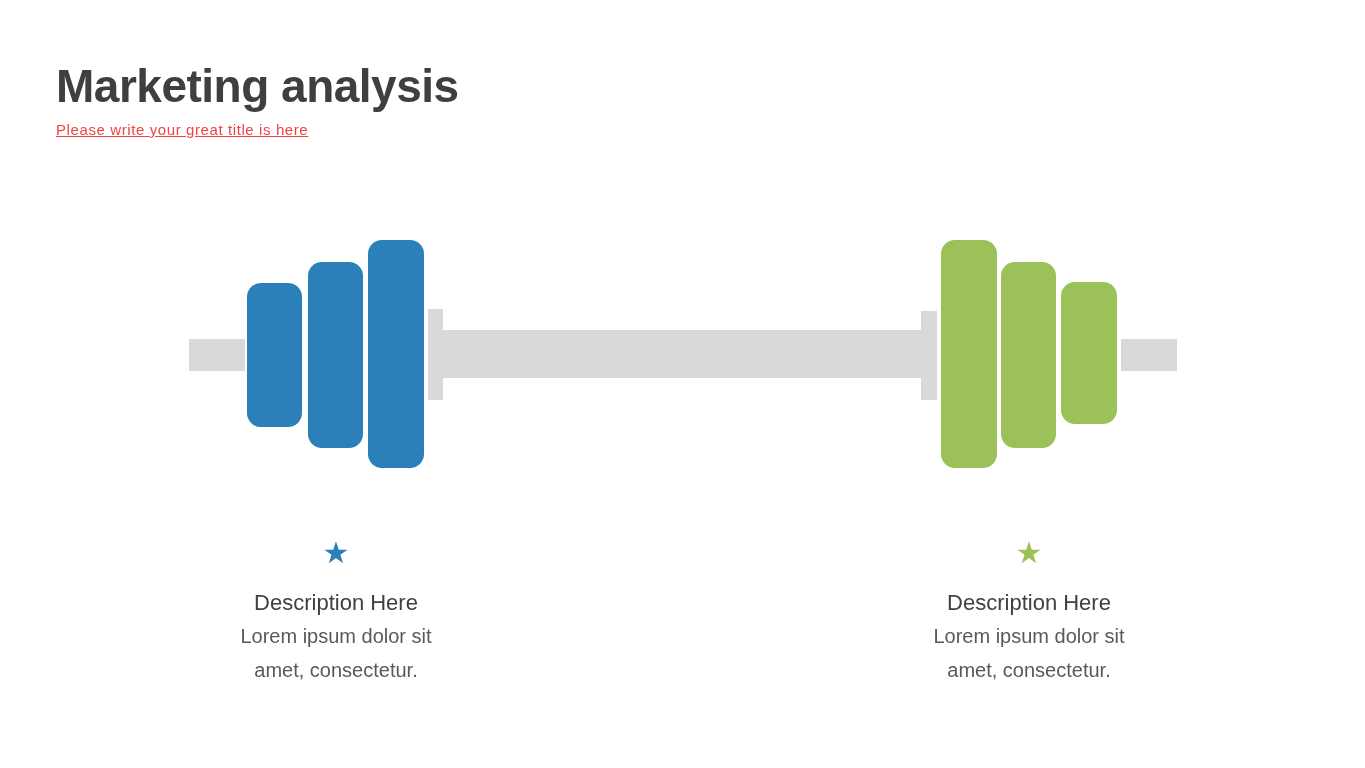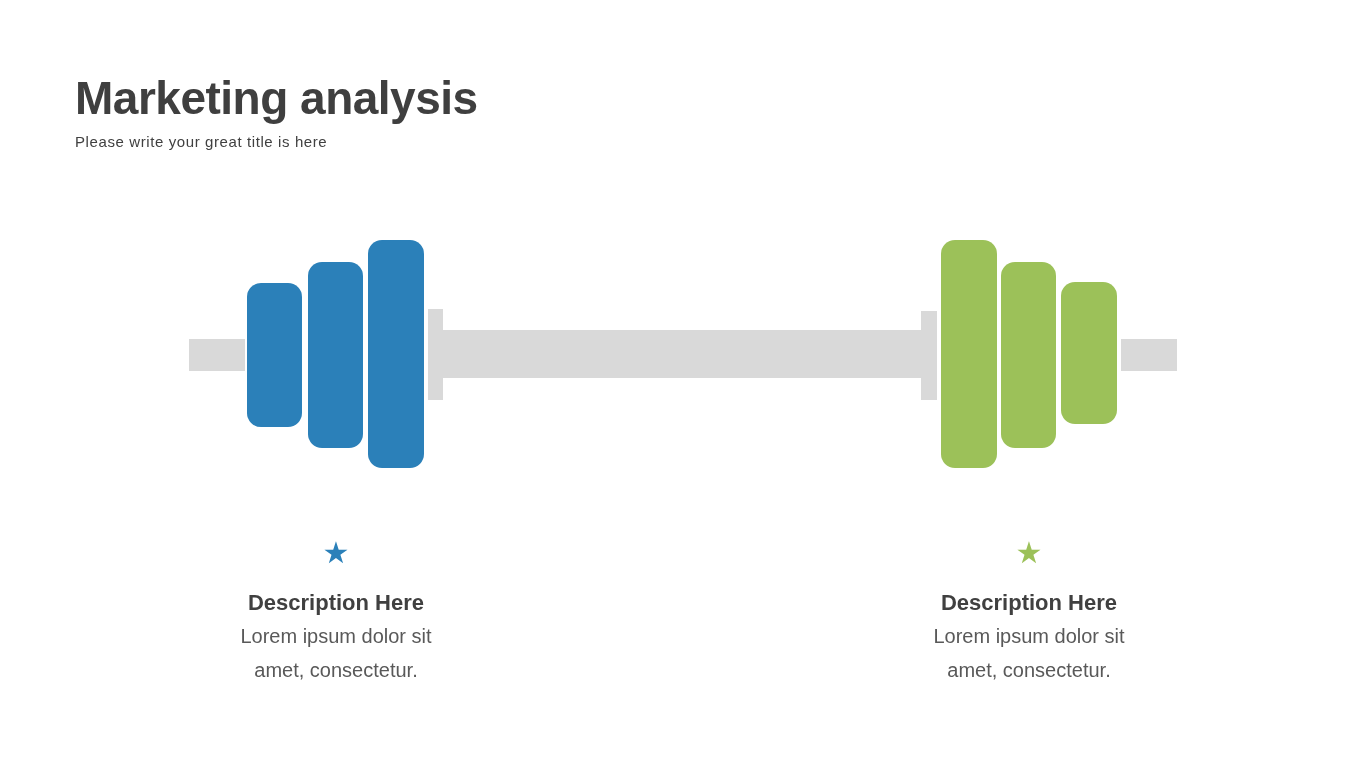--- a/index.html
+++ b/index.html
@@ -8,21 +8,21 @@
 
   .slide {
     position: relative;
     width: 1365px;
     height: 768px;
     background: #ffffff;
     overflow: hidden;
   }
 
   
-  .slide-header { position: absolute; left: 75px; top: 60px; margin-top: 12px; }
+  .slide-header { position: absolute; left: 56px; top: 60px; }
   .slide-title {
     font-size: 46px;
     font-weight: bold;
     letter-spacing: -0.5px;
     color: #3f3f3f;
     line-height: 1.15;
   }
   .slide-subtitle {
     margin-top: 8px;
     font-size: 15px;
@@ -60,38 +60,38 @@
 
   .desc-star {
     display: block;
     font-size: 30px;
     line-height: 30px;
     color: #2b80b9;
   }
   .desc-heading {
     margin-top: 22px;
     font-size: 22px;
-    font-weight: bold;
+    font-weight: normal;
     color: #404040;
   }
   .desc-body {
     margin-top: 3px;
     font-size: 20px;
     line-height: 34px;
     color: #595959;
   }
 </style>
 </head>
 <body style="background: rgb(255, 255, 255);">
 
 <div class="slide">
 
   <header class="slide-header">
     <h1 class="slide-title" style="color: rgb(63, 63, 63);">Marketing analysis</h1>
-    <p class="slide-subtitle" style="color: #404040;">Please write your great title is here</p>
+    <p class="slide-subtitle" style="color: #ef4444; text-decoration: underline;">Please write your great title is here</p>
   </header>
 
   <div class="dumbbell">
     <div class="db-piece db-stub-left" style="background-color: rgb(217, 217, 217);"></div>
     <div class="db-piece db-plate db-plate-b1" style="background-color: rgb(43, 128, 185);"></div>
     <div class="db-piece db-plate db-plate-b2" style="background-color: rgb(43, 128, 185);"></div>
     <div class="db-piece db-plate db-plate-b3" style="background-color: rgb(43, 128, 185);"></div>
     <div class="db-piece db-collar-left" style="background-color: rgb(217, 217, 217);"></div>
     <div class="db-piece db-bar" style="background-color: rgb(217, 217, 217);"></div>
     <div class="db-piece db-collar-right" style="background-color: rgb(217, 217, 217);"></div>

